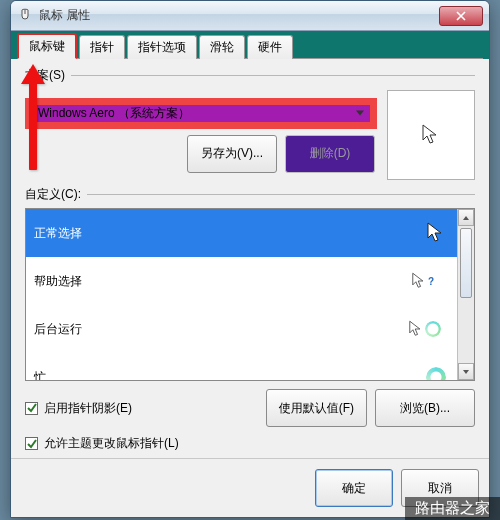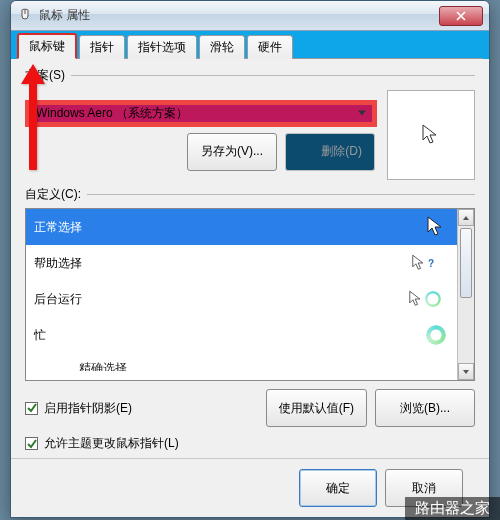--- a/index.html
+++ b/index.html
@@ -27,21 +27,21 @@
   width: 44px; height: 20px;
   background: linear-gradient(to bottom, #e9aab0, #c8434e);
   border: 1px solid #8a2a32; border-radius: 3px;
   display: flex; align-items:center; justify-content:center; color:#fff; font-weight:bold;
   cursor: pointer;
 }
 .titlebar .close svg { width:10px; height:10px; }
 
 .tabbar {
   display: flex; align-items: flex-end; padding: 8px 6px 0 6px; height: 28px;
-  background: #0ea5e9;
+  background: #0f766e;
 }
 .tab {
   padding: 3px 10px; border: 1px solid #999; border-bottom: none;
   background: linear-gradient(#fafafa,#ececec);
   margin-right: 2px; border-radius: 3px 3px 0 0;
   cursor: pointer; position: relative;
 }
 .tab.active {
   border: 2px solid #d92a2a; border-bottom: 1px solid #f0f0f0;
   background: #f0f0f0; z-index: 2; padding: 3px 10px;
@@ -49,52 +49,52 @@
 .tabline { height:1px; background:#999; margin: -1px 6px 0 6px; }
 
 .content { flex:1; padding: 8px 14px 0 14px; display:flex; flex-direction:column; overflow:hidden;}
 
 .group { margin-bottom: 6px; }
 .group-row { display: flex; align-items: center; }
 .label-underline { flex: 1; height: 1px; background: #b8b8b8; margin-left: 6px; }
 
 .scheme-row { display:flex; align-items:center; margin-top:6px; gap:10px;}
 .scheme-select {
-  flex:1; height:22px; border:5px solid #ef4444; background:#be185d;
+  flex:1; height:22px; border:7px solid #ef4444; background:#a21caf;
   display:flex; align-items:center; padding: 0 28px 0 6px; position:relative;
   cursor: pointer;
 }
 .scheme-select::after {
   content: ""; position:absolute; right:6px; top:50%; transform:translateY(-50%);
   border-left:4px solid transparent; border-right:4px solid transparent; border-top:5px solid #333;
 }
 
 .preview-big {
   width: 88px; height: 90px; border:1px solid #b0b0b0; background:#fff;
   display:flex; align-items:center; justify-content:center;
 }
 
 .btn {
   height: 38px; padding: 0 12px; border: 1px solid #8a8a8a; border-radius: 3px;
   background: linear-gradient(#fdfdfd,#e6e6e6); cursor:pointer;
   display:inline-flex; align-items:center; justify-content:center;
   min-width: 90px;
 }
-.btn.disabled { color:#9a9a9a; border-color:#bfbfbf; background:#0c4a6e; cursor:default;justify-content:flex-end;}
+.btn.disabled { color:#9a9a9a; border-color:#bfbfbf; background:#4c1d95; cursor:default;}
 
 .scheme-buttons { display:flex; gap:8px; margin-top:6px; justify-content:flex-end; padding-right:2px;}
 .scheme-left { flex:1; display:flex; flex-direction:column; }
 
 .listbox {
   flex:1; min-height: 0; border:1px solid #888; background:#fff; margin-top:5px;
   display:flex; position:relative;
 }
 .list-inner { flex:1; overflow:hidden; }
 .list-item {
-  height: 36px; display:flex; align-items:center; padding: 0 8px;
+  height: 48px; display:flex; align-items:center; padding: 0 8px;
   border-bottom: 0; cursor:pointer; position:relative;
 }
 .list-item.selected { background:#2a80e8; color:#fff; }
 .list-item .cursor-preview { margin-left:auto; width: 26px; height:26px; display:flex; align-items:center; justify-content:center;}
 .list-item .cursor-preview.dbl { width:48px; display:flex; gap:2px; }
 
 .scrollbar {
   width: 17px; background:#eaeaea; border-left:1px solid #c0c0c0;
   display:flex; flex-direction:column;
 }
@@ -109,21 +109,21 @@
 .checkbox-row { margin-top:8px; display:flex; align-items:center; gap:6px;}
 .checkbox {
   width:13px; height:13px; border:1px solid #6a6a6a; background:#fff;
   display:inline-flex; align-items:center; justify-content:center; cursor:pointer;
 }
 .checkbox.checked svg { width:10px; height:10px; display:block;}
 .checkbox svg { display:none; }
 
 .footer {
   border-top: 1px solid #c8c8c8;
-  padding: 10px 26px; display:flex; justify-content:flex-end; gap:8px;
+  padding: 10px 10px; display:flex; justify-content:flex-end; gap:8px;
   background:#f0f0f0;
 }
 .footer .btn { min-width: 78px; }
 .btn.primary { border-color:#3a78c0; box-shadow: inset 0 0 0 1px #a7c9ee; }
 
 .red-arrow {
   position:absolute; left:18px; top:60px; z-index:50;
 }
 .red-arrow svg { filter: drop-shadow(1px 1px 1px rgba(0,0,0,.25)); }
 

